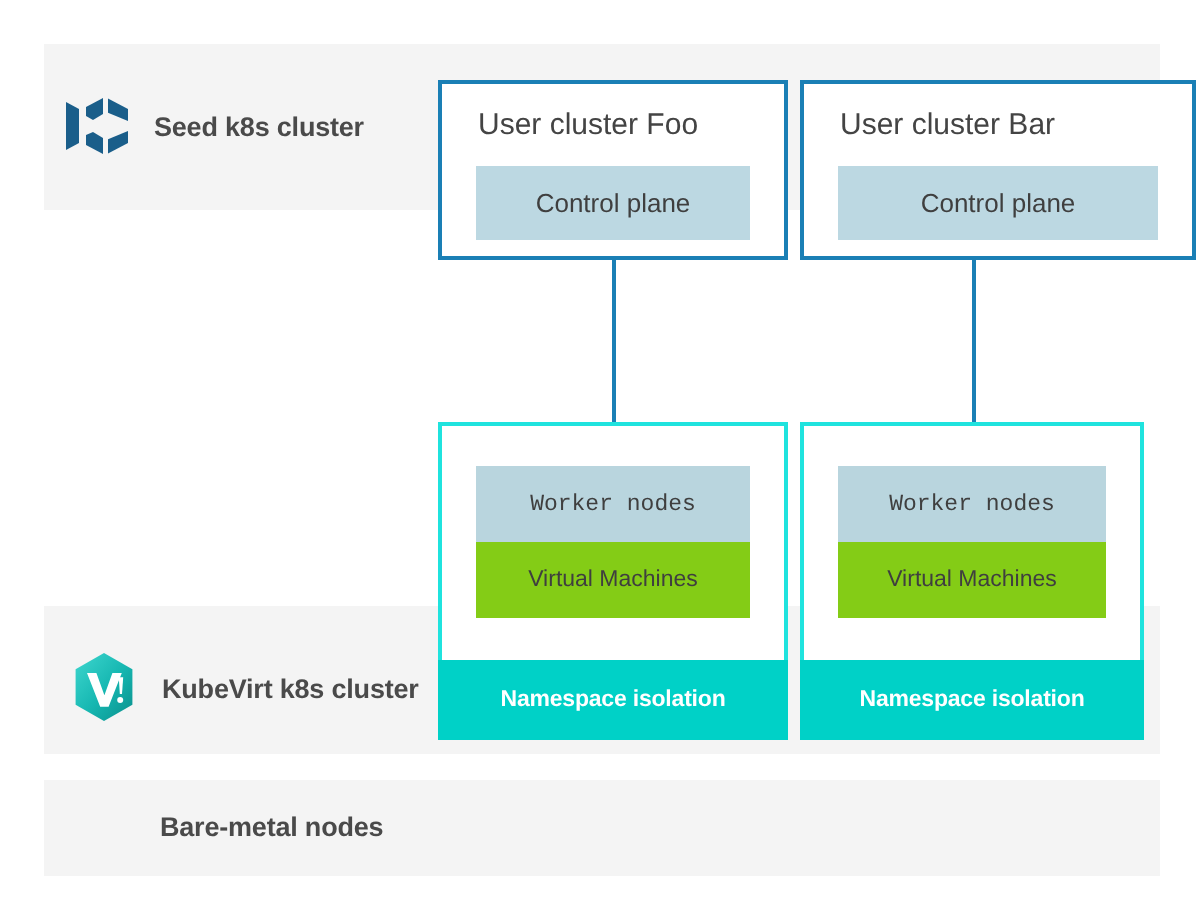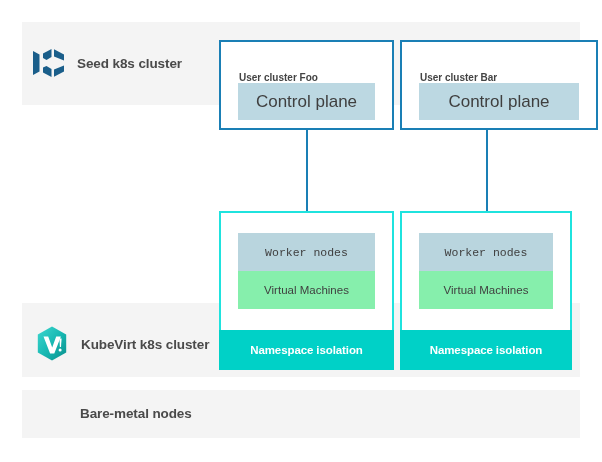--- a/index.html
+++ b/index.html
@@ -58,38 +58,37 @@
     background: #ffffff;
     border: 2px solid #1a7fb5;
     box-sizing: border-box;
   }
   #user-cluster-0 { left: 219px; width: 175px; }
   #user-cluster-1 { left: 400px; width: 198px; }
 
   .uc-title {
     position: absolute;
     left: 18px;
-    top: 30px;
-    font-size: 10px;
+    top: 12px;
+    font-size: 15px;
     color: #444444;
     white-space: nowrap;
-    font-weight: bold;
   }
 
   .control-plane {
     position: absolute;
     left: 17px;
     right: 17px;
     top: 41px;
     height: 37px;
     background: #bcd8e2;
     display: flex;
     align-items: center;
     justify-content: center;
-    font-size: 17px;
+    font-size: 13px;
     color: #3f3f3f;
   }
 
   
   .connector {
     position: absolute;
     width: 2px;
     background: #1a7fb5;
     top: 130px;
     height: 81px;
@@ -117,21 +116,21 @@
   }
   .kv-row {
     height: 38px;
     display: flex;
     align-items: center;
     justify-content: center;
     font-size: 11.5px;
     color: #3f3f3f;
   }
   .kv-row.worker { background: #b9d5de; font-family: Liberation Mono, monospace; }
-  .kv-row.vms    { background: #86efac; }
+  .kv-row.vms    { background: #84cc16; }
 
   .namespace-bar {
     position: absolute;
     left: -2px;
     right: -2px;
     bottom: -2px;
     height: 40px;
     background: #00d1c7;
     display: flex;
     align-items: center;

